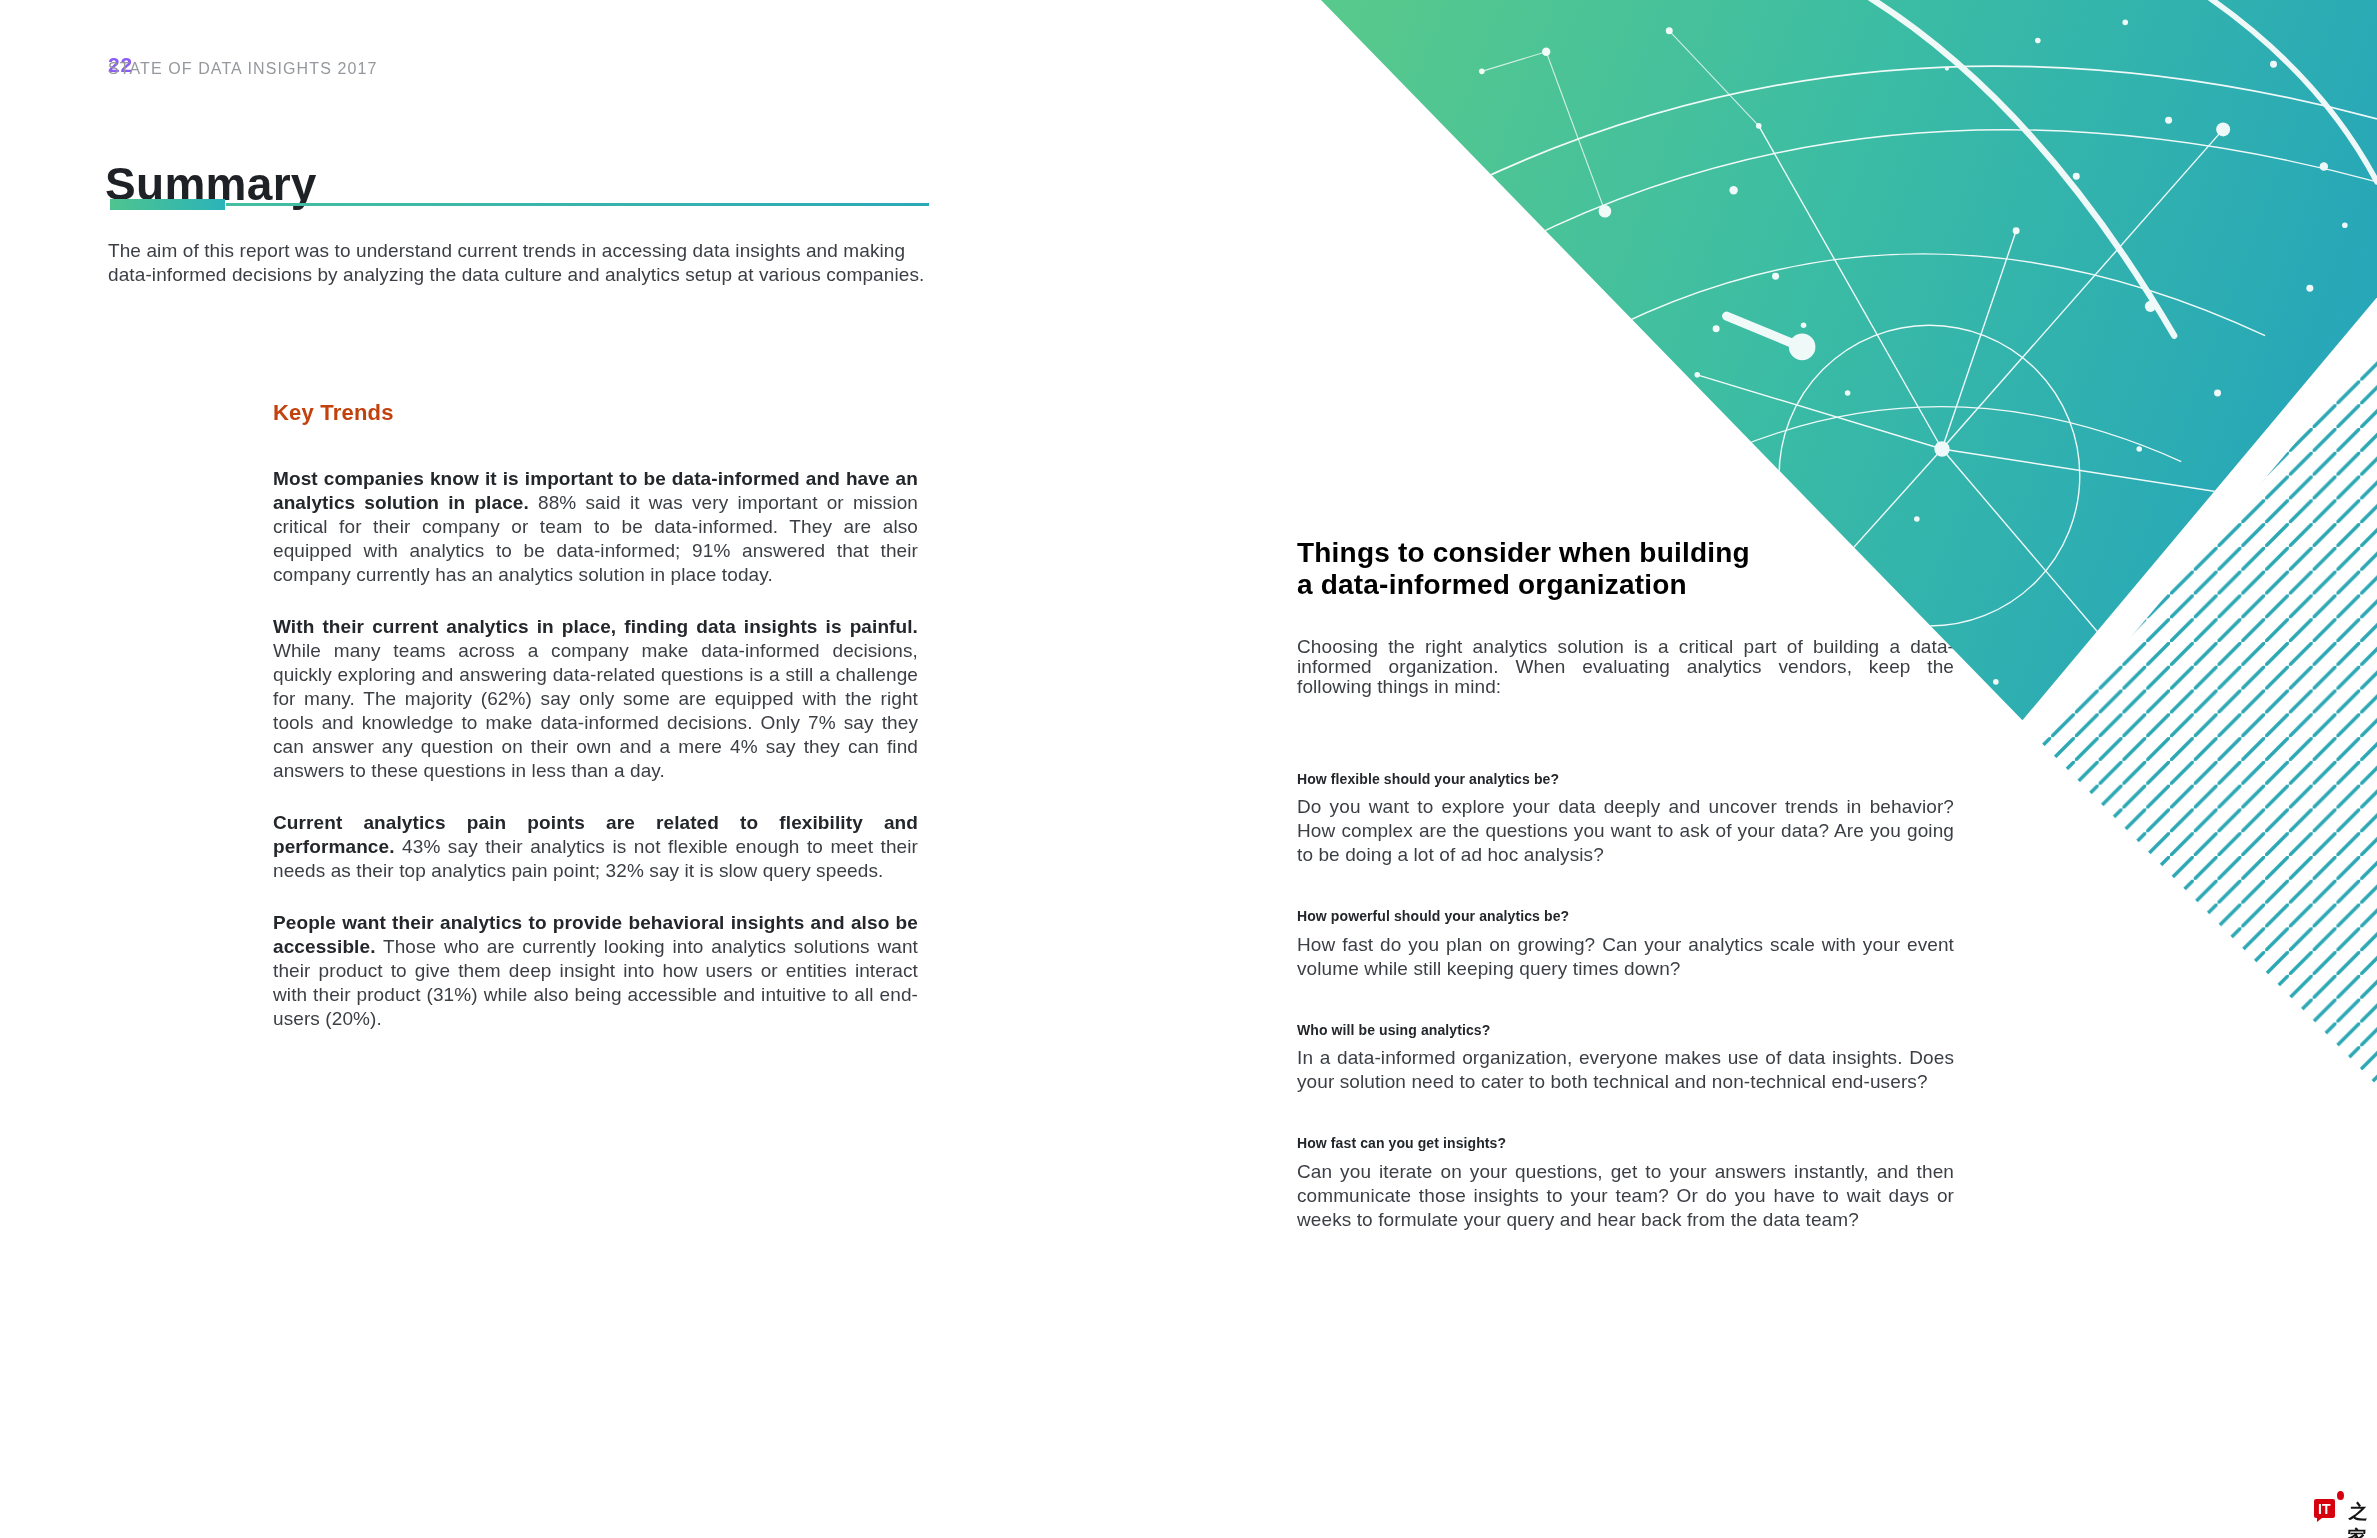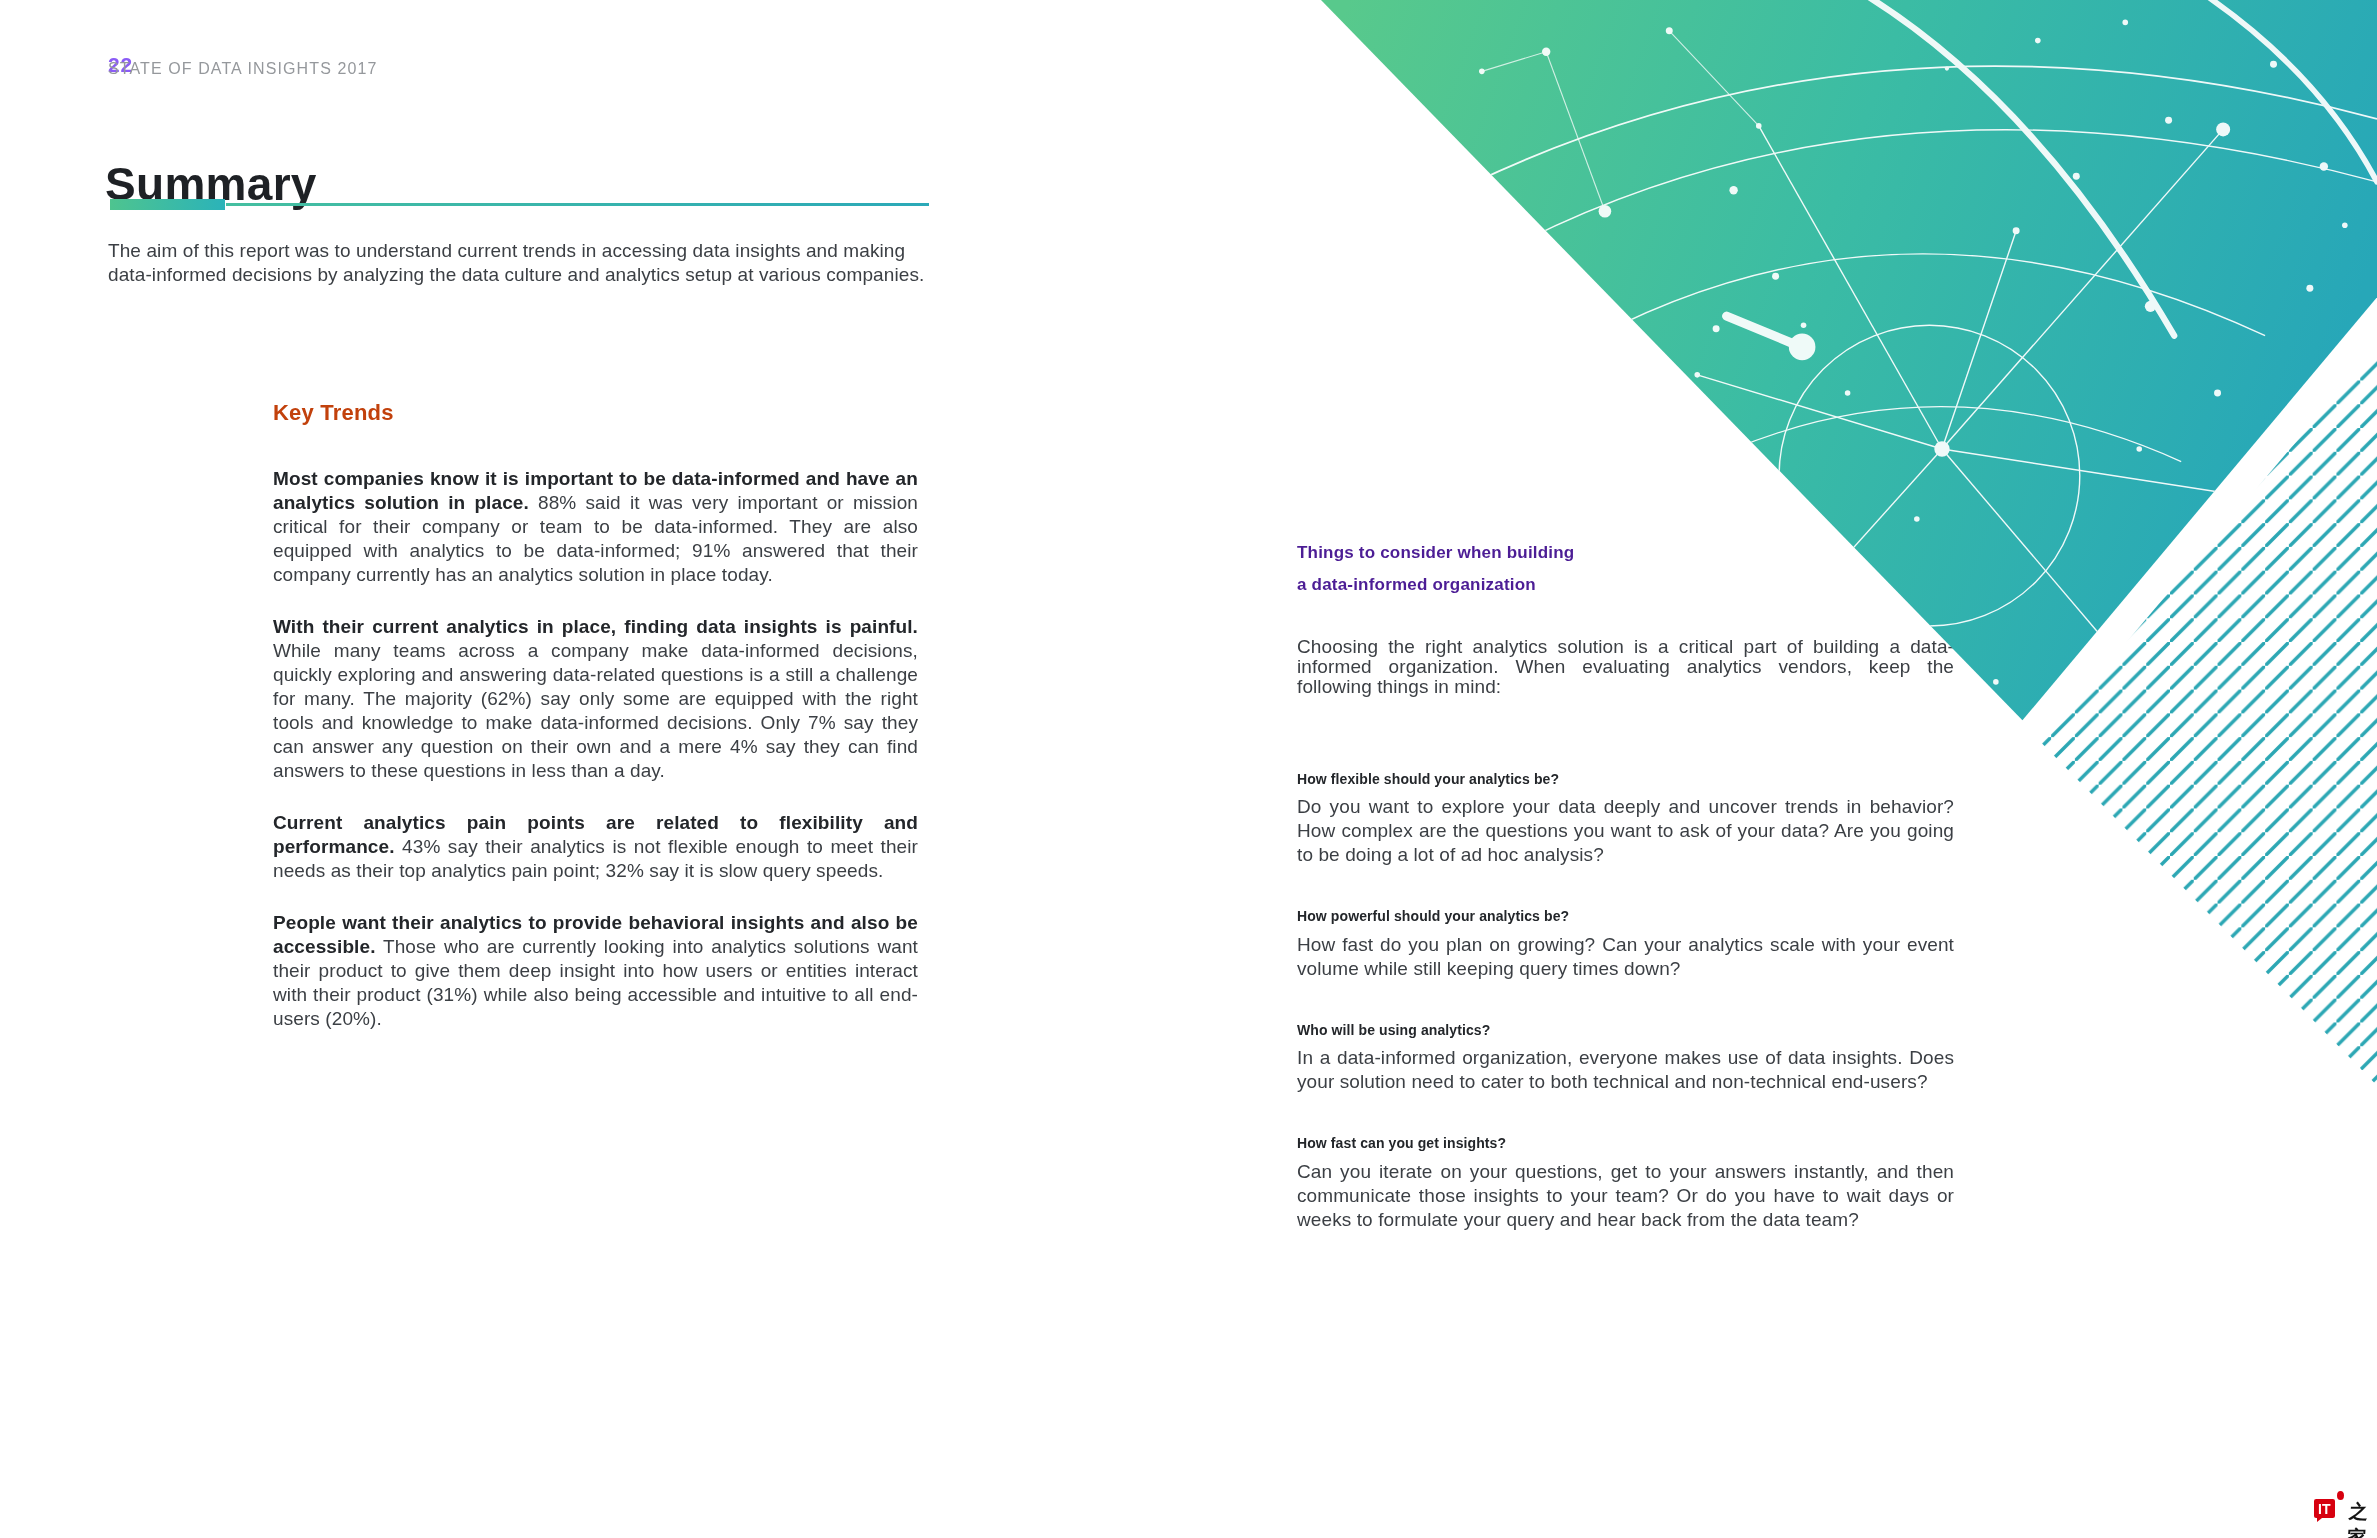--- a/index.html
+++ b/index.html
@@ -36,21 +36,21 @@
   .key-trends h3{
     margin:0 0 41px 0;font-size:22px;font-weight:700;color:#c2410c;letter-spacing:0.2px;
   }
   .key-trends p{
     margin:0 16px 28px 0;font-size:19px;line-height:24px;text-align:justify;letter-spacing:0.1px;
   }
   .lead{font-weight:700;color:#23262a;}
   
   .considerations{position:absolute;left:1297px;top:537px;width:657px;}
   .considerations .heading{
-    font-size:17px;line-height:32px;font-weight:700;color:#4c1d95;letter-spacing:0.2px;
+    font-size:28px;line-height:32px;font-weight:700;color:#000000;letter-spacing:0.2px;
   }
   .considerations .c-intro{
     margin-top:36px;font-size:19px;line-height:20px;text-align:justify;letter-spacing:0.1px;
   }
   .c-items{margin-top:74px;}
   .c-item{margin-bottom:41px;}
   .c-item .question{
     font-size:14px;font-weight:700;color:#23262a;margin-bottom:8.4px;letter-spacing:0.1px;
   }
   .c-item .answer{

